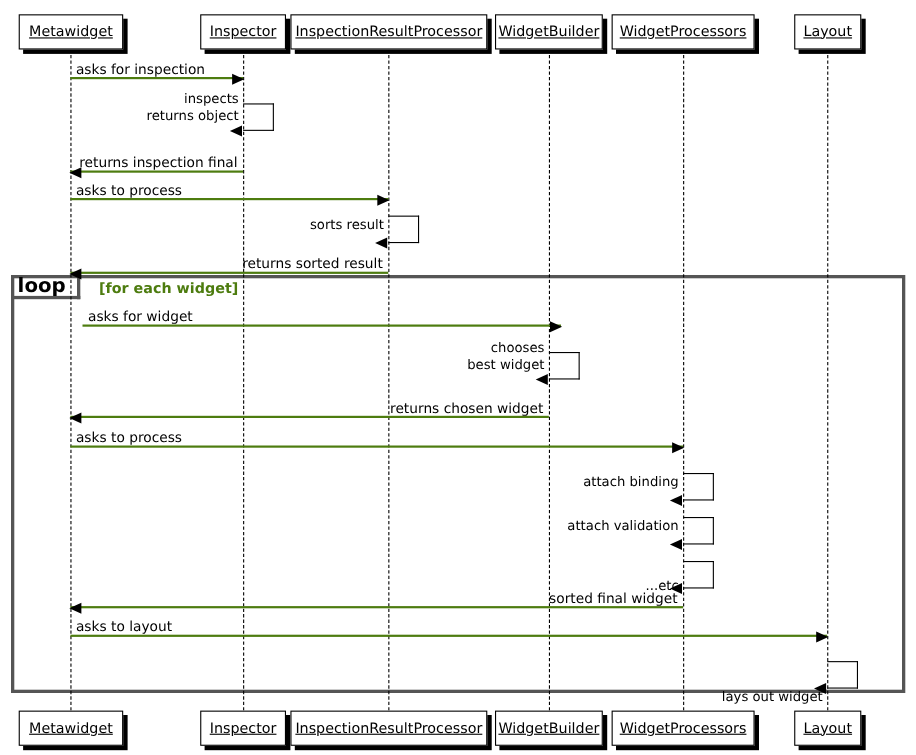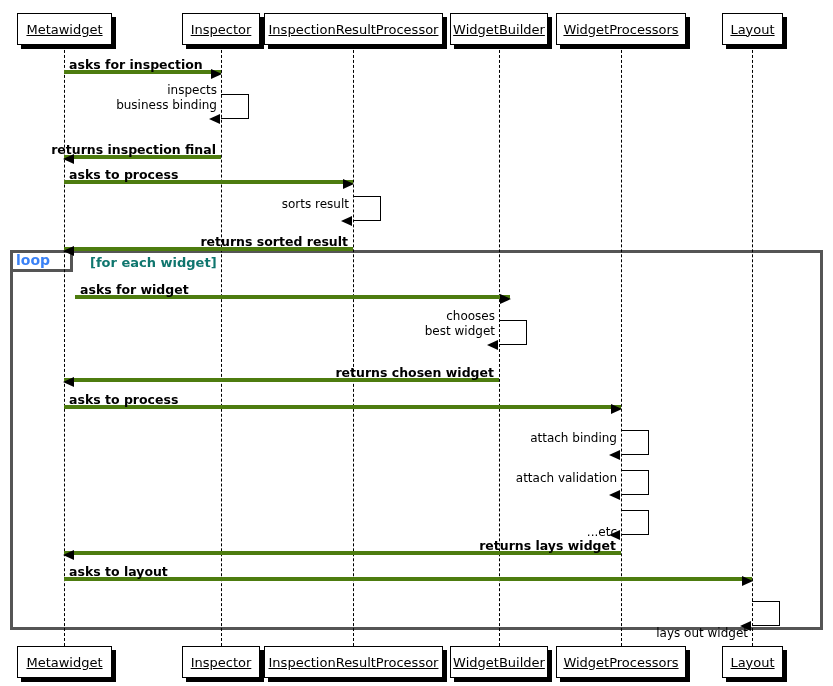--- a/index.html
+++ b/index.html
@@ -39,22 +39,21 @@
   
   .lifeline {
     position: absolute;
     width: 0;
     border-left: 1px dashed #000000;
   }
   
   .msg {
     position: absolute;
     height: 0;
-    border-top: 4px solid #4d7c0f;
-    font-weight: bold;
+    border-top: 2px solid #4d7c0f;
   }
   .arrowhead {
     position: absolute;
     width: 0;
     height: 0;
     top: -5px;
   }
   .arrowhead.right {
     border-top: 5px solid transparent;
     border-bottom: 5px solid transparent;
@@ -112,30 +111,30 @@
     position: absolute;
     box-sizing: border-box;
     border-right: 3px solid #555555;
     border-bottom: 3px solid #555555;
     background: transparent;
     display: flex;
     align-items: center;
     padding-left: 6px;
   }
   .fragment-tab .tablabel {
-    font-size: 14px;
+    font-size: 18px;
     font-weight: bold;
-    color: #3b82f6;
+    color: #000000;
     line-height: 1;
   }
   .fragment-cond {
     position: absolute;
     font-size: 13px;
     font-weight: bold;
-    color: #0f766e;
+    color: #4d7c0f;
     white-space: nowrap;
     line-height: 1;
   }
 </style>
 </head>
 <body>
 
 <div id="diagram">
 
   <div class="fragment" id="fragment-box" style="left: 10px; top: 250px; width: 813px; height: 380px;"></div>
@@ -155,21 +154,21 @@
   <div id="messages-layer">
       <div class="msg" style="left: 64px; top: 70px; width: 157px;">
         <div class="arrowhead right"></div>
         <div class="msglabel lbl-left">asks for inspection</div>
       </div>
       <div class="selfmsg" style="left: 221px; top: 94px; height: 25px;">
         <div class="arrowhead left"></div>
       </div>
       <div class="selflabel" style="right: 616px; top: 83px;">
         <div>inspects</div>
-        <div>business binding</div>
+        <div>returns object</div>
       </div>
       <div class="msg" style="left: 64px; top: 155px; width: 157px;">
         <div class="arrowhead left"></div>
         <div class="msglabel lbl-right">returns inspection final</div>
       </div>
       <div class="msg" style="left: 64px; top: 180px; width: 289px;">
         <div class="arrowhead right"></div>
         <div class="msglabel lbl-left">asks to process</div>
       </div>
       <div class="selfmsg" style="left: 353px; top: 196px; height: 25px;">
@@ -214,21 +213,21 @@
         <div>attach validation</div>
       </div>
       <div class="selfmsg" style="left: 621px; top: 510px; height: 25px;">
         <div class="arrowhead left"></div>
       </div>
       <div class="selflabel" style="right: 216px; top: 511px; margin-top: 14px;">
         <div>...etc</div>
       </div>
       <div class="msg" style="left: 64px; top: 551px; width: 557px;">
         <div class="arrowhead left"></div>
-        <div class="msglabel lbl-right">returns lays widget</div>
+        <div class="msglabel lbl-right">sorted final widget</div>
       </div>
       <div class="msg" style="left: 64px; top: 577px; width: 688px;">
         <div class="arrowhead right"></div>
         <div class="msglabel lbl-left">asks to layout</div>
       </div>
       <div class="selfmsg" style="left: 752px; top: 601px; height: 25px;">
         <div class="arrowhead left"></div>
       </div>
       <div class="selflabel" style="right: 85px; top: 602px; margin-top: 24px;">
         <div>lays out widget</div>

